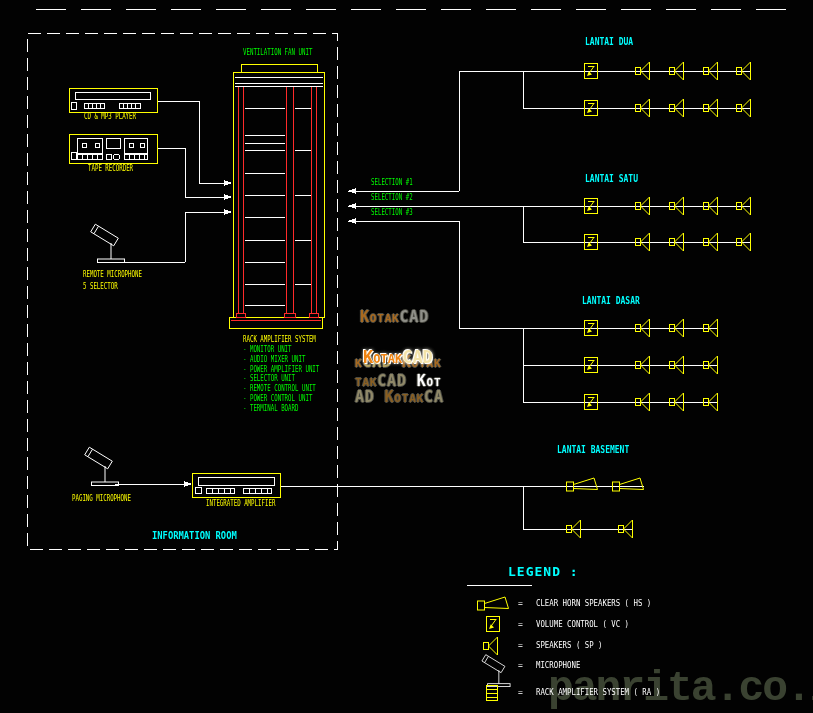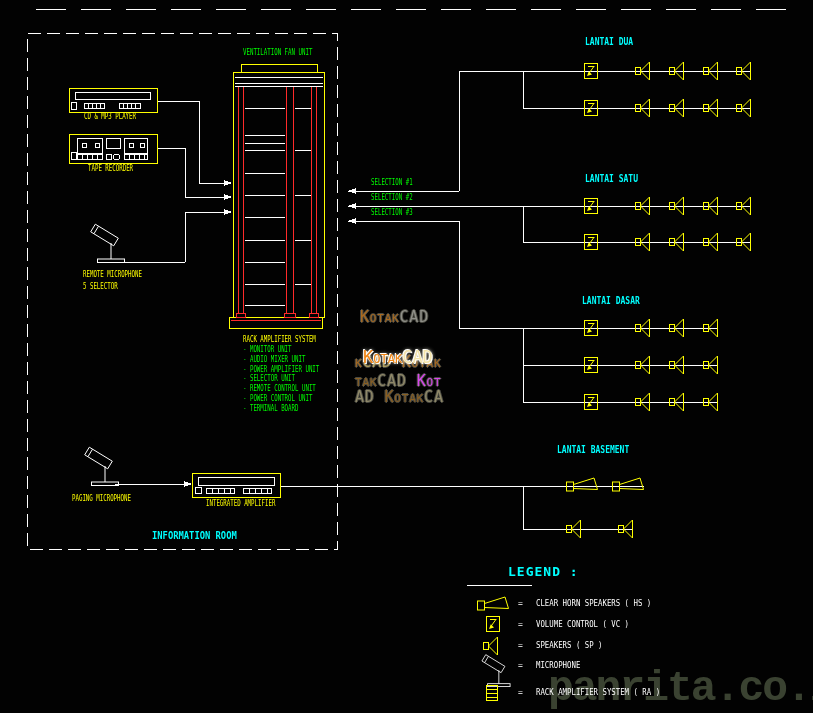--- a/index.html
+++ b/index.html
@@ -18,21 +18,21 @@
   .cyan{color:#00ffff;font-weight:bold;}
   .white{color:#ffffff;}
   .floor-lbl{font-size:10px;transform:scaleX(0.8);}
   .info-lbl{font-size:11px;transform:scaleX(0.8);}
   .legend-title{font-size:13px;letter-spacing:1px;}
   .rack-list{position:absolute;left:243px;top:345px;font-size:8px;color:#00ff00;
              transform:scaleX(0.72);transform-origin:0 0;z-index:4;}
   .rack-list div{line-height:9.8px;white-space:pre;}
   .leg-label{transform:scaleX(0.92);}
   #kotak-watermark{position:absolute;left:355px;top:308px;width:120px;height:105px;z-index:3;}
-  .kotak-row{position:absolute;font-weight:normal;font-variant:small-caps;white-space:pre;line-height:1;
+  .kotak-row{position:absolute;font-weight:bold;font-variant:small-caps;white-space:pre;line-height:1;
      text-shadow:1px 0 0 #4a4a42,-1px 0 0 #4a4a42,0 1px 0 #4a4a42,0 -1px 0 #4a4a42;}
   .kotak-row.bright{text-shadow:0 0 2px #ffffff,0 0 4px #fff8e0,1px 1px 0 #fff,-1px -1px 0 #fff;}
   #site-watermark{position:absolute;left:548px;top:664px;z-index:3;font-family:Liberation Mono, monospace;
      font-weight:800;font-size:43px;letter-spacing:-2px;color:#3a4231;white-space:pre;}
 </style>
 </head>
 <body>
 
 <div id="canvas">
 
@@ -292,18 +292,18 @@
 <div class="lbl fs8 white leg-label" style="left:536px;top:642px;">SPEAKERS ( SP )</div>
 <div class="lbl fs8 white" style="left:518px;top:662px;">=</div>
 <div class="lbl fs8 white leg-label" style="left:536px;top:662px;">MICROPHONE</div>
 <div class="lbl fs8 white" style="left:518px;top:689px;">=</div>
 <div class="lbl fs8 white leg-label" style="left:536px;top:689px;">RACK AMPLIFIER SYSTEM ( RA )</div>
 
 <div id="kotak-watermark">
       <div class="kotak-row" style="left: 5px; top: 2px; font-size: 15px; letter-spacing: 0.8px;"><span style="color: rgb(169, 106, 32);">Kotak</span><span style="color: rgb(143, 143, 136);">CAD</span></div>
       <div class="kotak-row" style="left: 0px; top: 3px; font-size: 15px; letter-spacing: 0.8px; margin-top: 44px;"><span style="color: rgb(169, 106, 32);">k</span><span style="color: rgb(179, 160, 94);">CAD</span><span style="color: rgb(0, 0, 0);"> </span><span style="color: rgb(169, 106, 32);">Kotak</span></div>
       <div class="kotak-row bright" style="left: 8px; top: 41px; font-size: 17px; letter-spacing: 0px;"><span style="color: rgb(240, 132, 18);">Kotak</span><span style="color: rgb(244, 228, 170);">CAD</span></div>
-      <div class="kotak-row" style="left: 0px; top: 66px; font-size: 15px; letter-spacing: 0.8px;"><span style="color: rgb(138, 95, 34);">tak</span><span style="color: rgb(143, 136, 104);">CAD</span><span style="color: rgb(0, 0, 0);"> </span><span style="color: #d946ef;">Kot</span></div>
+      <div class="kotak-row" style="left: 0px; top: 66px; font-size: 15px; letter-spacing: 0.8px;"><span style="color: rgb(138, 95, 34);">tak</span><span style="color: rgb(143, 136, 104);">CAD</span><span style="color: rgb(0, 0, 0);"> </span><span style="color: #ffffff;">Kot</span></div>
       <div class="kotak-row" style="left: 0px; top: 82px; font-size: 15px; letter-spacing: 0.8px;"><span style="color: rgb(143, 136, 104);">AD</span><span style="color: rgb(0, 0, 0);"> </span><span style="color: rgb(138, 95, 34);">Kotak</span><span style="color: rgb(143, 136, 104);">CA</span></div>
     </div>
 <div id="site-watermark">panrita.co.id</div>
 
 </div>
 
 </body></html>

